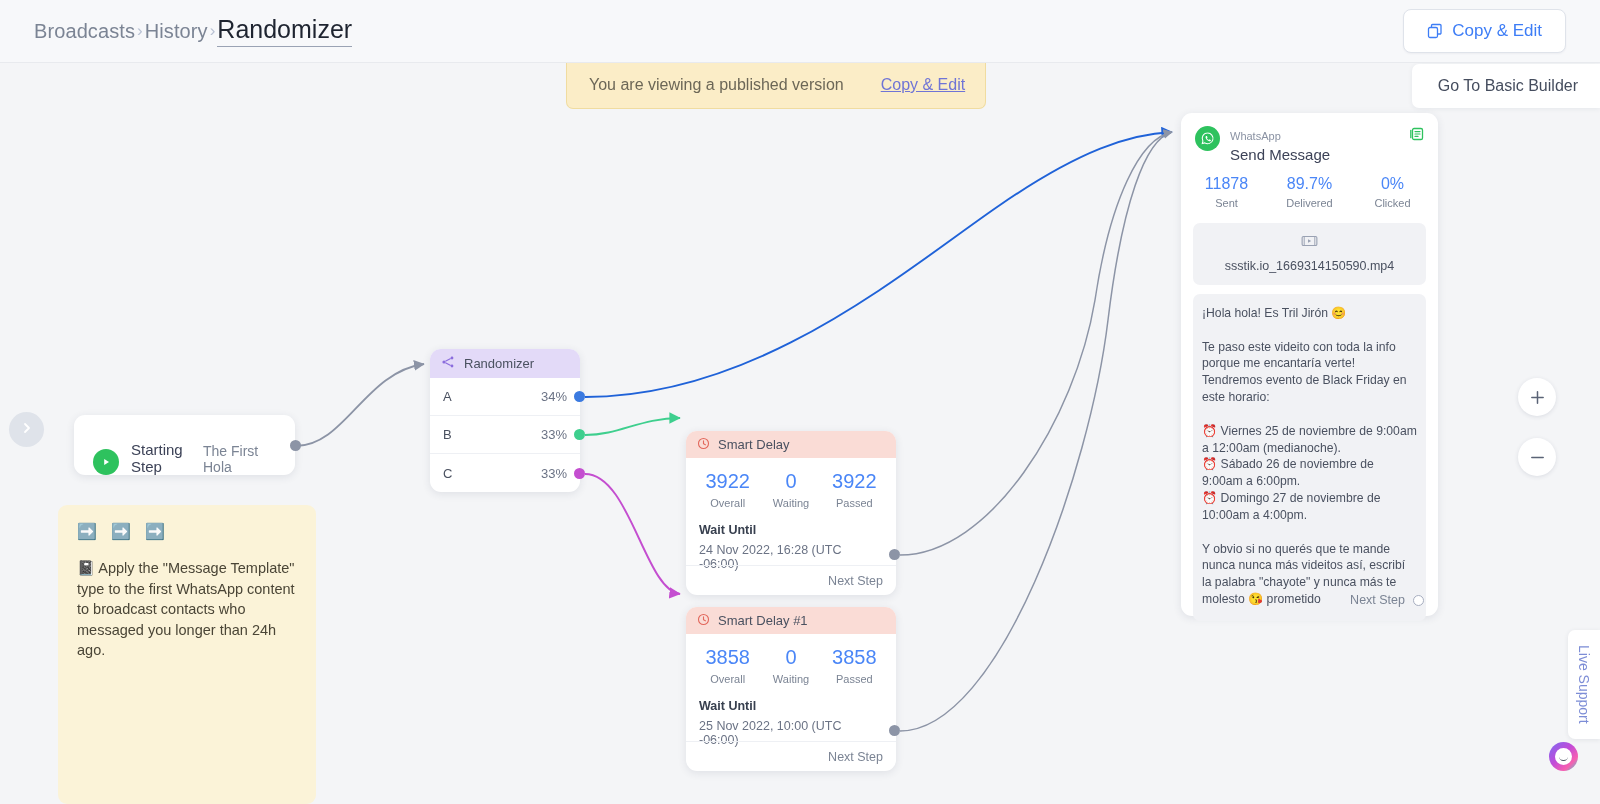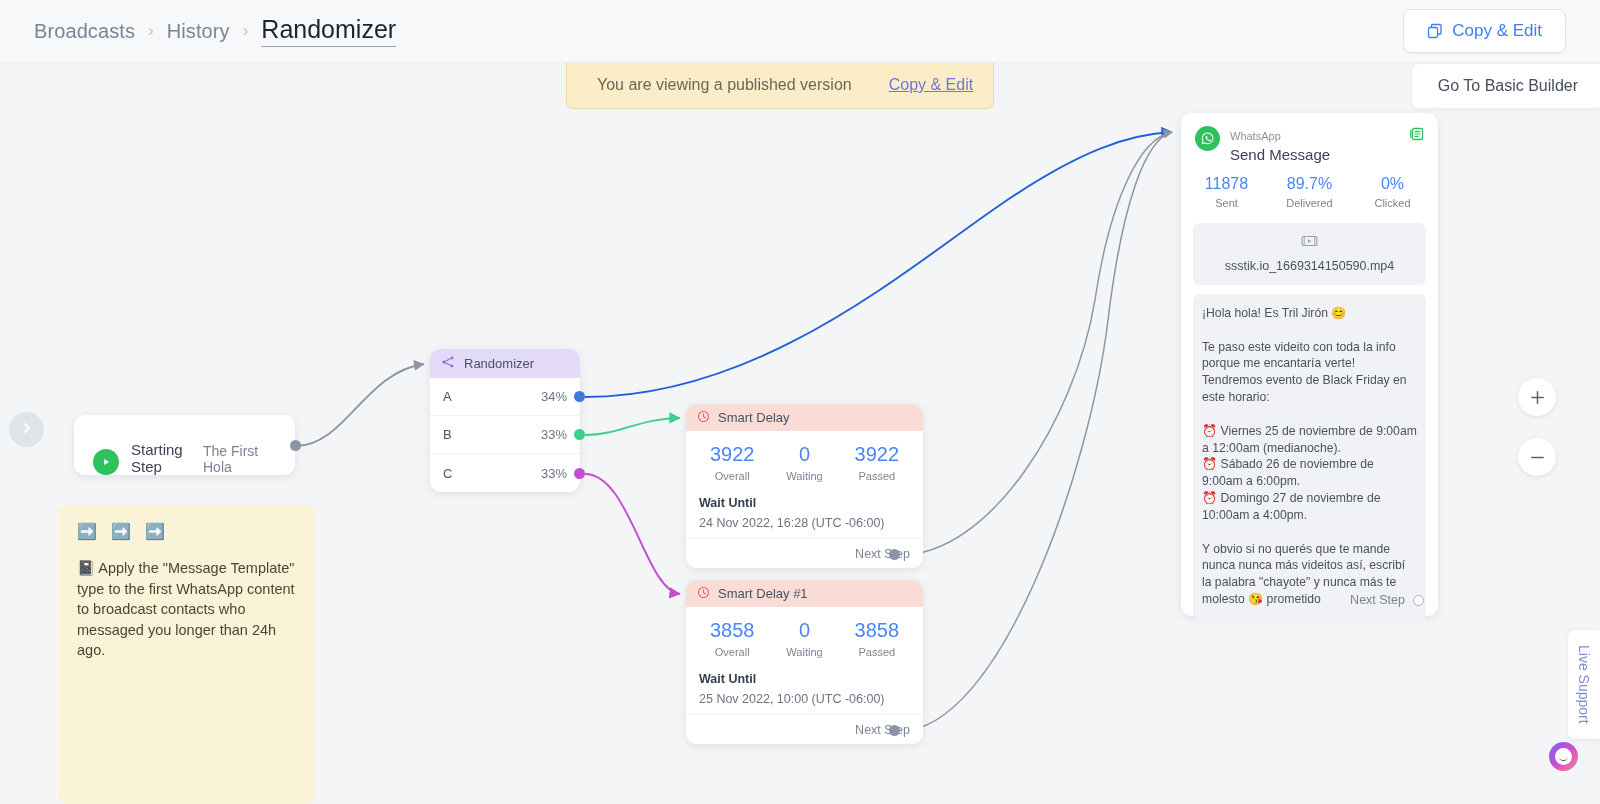--- a/index.html
+++ b/index.html
@@ -11,21 +11,21 @@
     position:relative;
   }
 
   
   .topbar {
     position:absolute; left:0; top:0; width:1600px; height:63px;
     background:#f7f8fa; border-bottom:1px solid #e8eaee;
     display:flex; align-items:center; padding:0 34px;
     z-index:40;
   }
-  .crumbs { display:flex; align-items:center; gap:13px;text-align:center; }
+  .crumbs { display:flex; align-items:center; gap:2px;text-align:center; }
   .crumb {
     font-size:20px; color:#7b8494; letter-spacing:.1px;
   }
   .crumb-sep { color:#b9c2d4; font-size:17px; }
   .crumb-current {
     font-size:25px; color:#1e2430; font-weight:400;
     border-bottom:1.6px solid #9aa3b4; padding-bottom:2px;
   }
   .spacer { flex:1; }
   .copy-edit-btn {
@@ -45,21 +45,21 @@
     font-size:16px; color:#454d5e;
     box-shadow:0 1px 5px rgba(40,50,80,.07);
     cursor:pointer;
   }
 
   
   .published-banner {
     position:absolute; left:566px; top:63px; z-index:35;
     background:#fbedc7; border:1px solid #f0dca0; border-top:none;
     border-radius:0 0 7px 7px;
-    padding:13px 20px 14px 30px;
+    padding:13px 20px 14px 22px;
     display:flex; align-items:center; gap:37px;
   }
   .published-banner .txt { font-size:16px; color:#6c6757; }
   .published-banner .lnk {
     font-size:16px; color:#6f74d6; text-decoration:underline; cursor:pointer;
   }
 
   
   .canvas { position:absolute; inset:0; }
   .edges { position:absolute; left:0; top:0; width:1600px; height:804px; pointer-events:none; }
@@ -99,21 +99,21 @@
   }
   .rand-head .ttl { font-size:13px; color:#4a5160; }
   .rand-row {
     height:38px; display:flex; align-items:center; padding:0 13px;
     border-bottom:1px solid #eef0f4; font-size:13px; color:#4a5160;
   }
   .rand-row:last-child { border-bottom:none; }
   .rand-row .pct { margin-left:auto; color:#6b7385; }
 
   
-  .node-delay { left:686px; width:237px; overflow:hidden; }
+  .node-delay { left:686px; width:210px; overflow:hidden;margin-top:27px; }
   .node-delay.d1 { top:404px; height:164px; }
   .node-delay.d2 { top:580px; height:164px; }
   .delay-head {
     height:27px; background:#fadcd6; display:flex; align-items:center;
     padding:0 11px; gap:8px;
   }
   .delay-head .ttl { font-size:13px; color:#4a5160; }
   .stats { display:flex; padding:12px 10px 7px; }
   .stat { flex:1; text-align:center; }
   .stat .v { font-size:20px; color:#4a86f7; }

